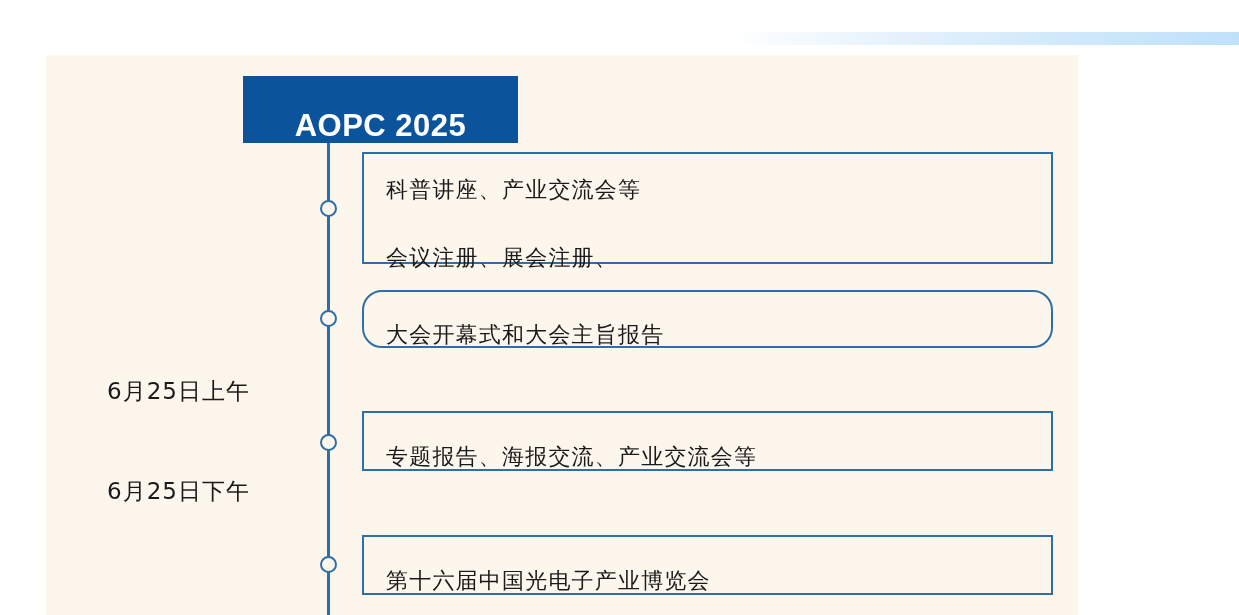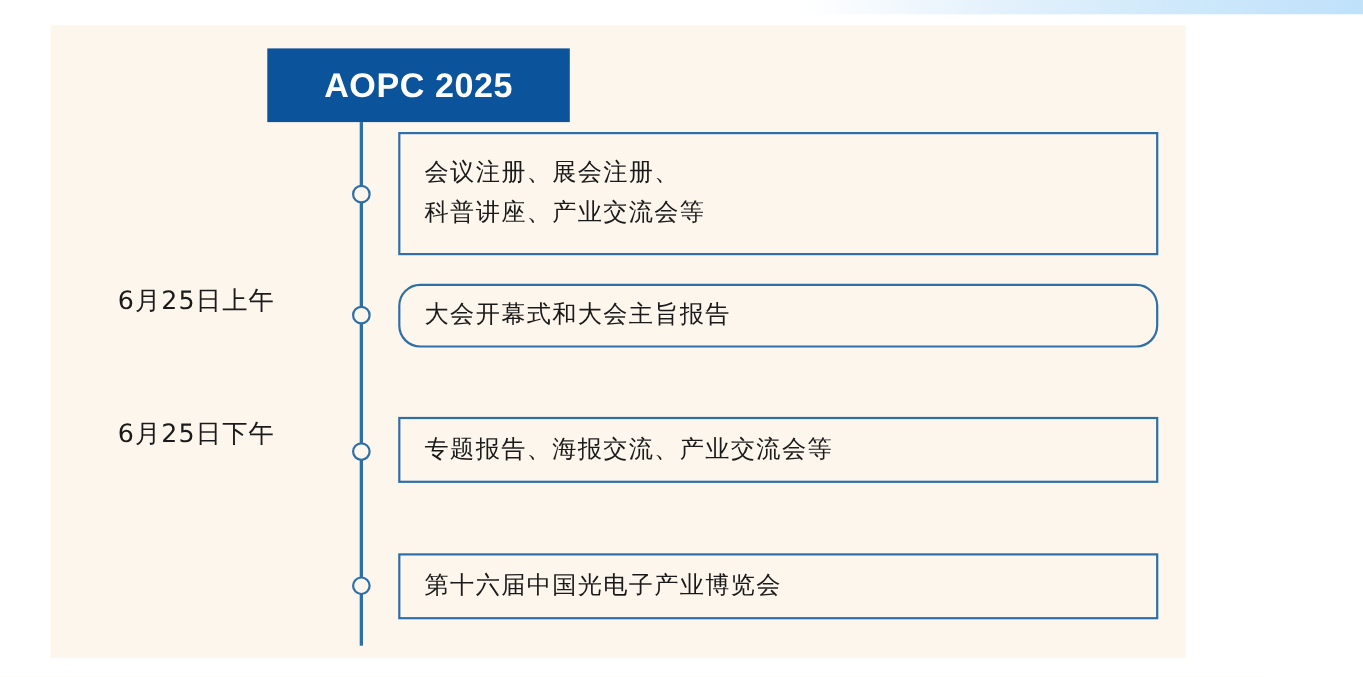--- a/index.html
+++ b/index.html
@@ -1,16 +1,16 @@
 <!DOCTYPE html>
 <html><head>
 <meta charset="utf-8">
 <title>AOPC 2025 Timeline</title>
 <style>
-  * { box-sizing: border-box; }
+  * { box-sizing: border-box; margin-top: 32px; }
   html, body {
     margin: 0;
     padding: 0;
     background: #ffffff;
   }
   body {
     width: 1239px;
     height: 615px;
     position: relative;
     overflow: hidden;
@@ -126,36 +126,36 @@
 
 <div class="panel"></div>
 
 <div class="timeline-axis"></div>
 
 <div class="header-chip">
   <span class="header-chip-label">AOPC 2025</span>
 </div>
 
 <div class="date-col">
-  <div class="date-label" style="top: 236px;">
+  <div class="date-label" style="top: 257px;">
     <div>6月25日上午</div>
   </div>
   <div class="date-label" style="top: 357px;">
     <div>6月25日下午</div>
   </div>
 </div>
 
 <div class="node" style="top: 168px;"></div>
 <div class="node" style="top: 278px;"></div>
 <div class="node" style="top: 402px;"></div>
 <div class="node" style="top: 524px;"></div>
 
 <div class="event-box" style="top: 120px; height: 112px;">
+  <div class="event-line">科普讲座、产业交流会等</div>
   <div class="event-line">会议注册、展会注册、</div>
-  <div class="event-line">科普讲座、产业交流会等</div>
 </div>
 
 <div class="event-box" style="top: 258px; height: 58px; border-radius: 20px;">
   <div class="event-line">大会开幕式和大会主旨报告</div>
 </div>
 
 <div class="event-box" style="top: 379px; height: 60px;">
   <div class="event-line">专题报告、海报交流、产业交流会等</div>
 </div>
 

